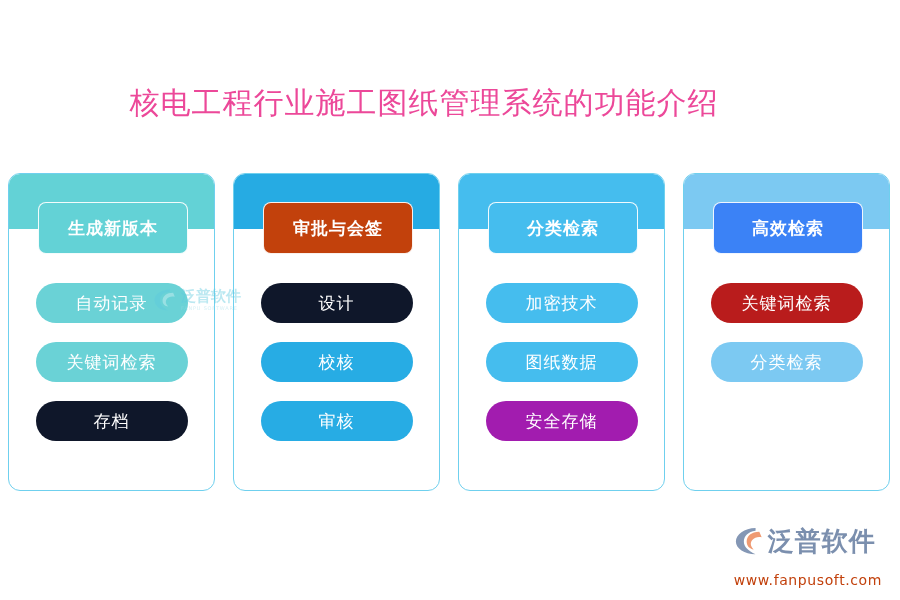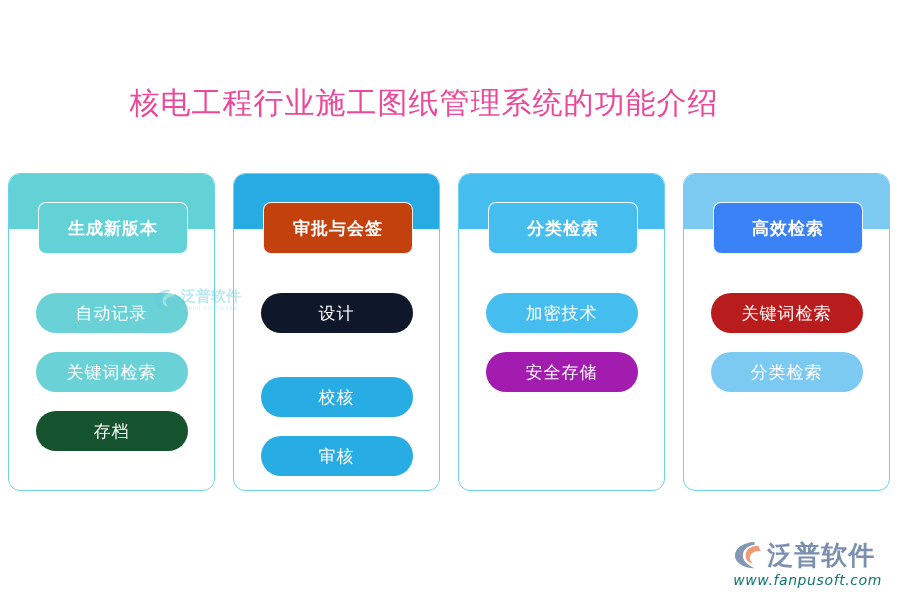--- a/index.html
+++ b/index.html
@@ -79,21 +79,21 @@
     font-size: 17px;
     font-weight: bold;
     letter-spacing: 1px;
     white-space: nowrap;
     z-index: 3;
   }
 
   
   .card-items {
     position: absolute;
-    top: 119px;
+    top: 109px;
     left: 0;
     width: 100%;
     display: flex;
     flex-direction: column;
     align-items: center;
     gap: 19px;
     z-index: 2;
   }
 
   .pill {
@@ -165,61 +165,61 @@
   }
   .logo-cn {
     font-size: 26px;
     font-weight: bold;
     color: #7b8fae;
     letter-spacing: 1px;
     white-space: nowrap;
     line-height: 30px;
   }
   .logo-url {
-    margin-top: 2px;
+    margin-top: 16px;
     font-size: 14px;
-    color: #0f766e;
+    color: #c2410c;
     letter-spacing: 0.6px;
     white-space: nowrap;
     align-self: flex-end;
-    font-style: italic;
   }
 </style>
 </head>
 <body>
 
 <div class="page-title">核电工程行业施工图纸管理系统的功能介绍</div>
 
 <div class="cards">
 
   <div class="card">
     <div class="card-band" style="background: rgb(99, 210, 214);"></div>
     <div class="card-head" style="background: rgb(99, 210, 214);">生成新版本</div>
     <div class="card-items">
       <div class="pill" style="background: rgb(106, 210, 214);">自动记录</div>
       <div class="pill" style="background: rgb(106, 210, 214);">关键词检索</div>
-      <div class="pill" style="background: #14532d;">存档</div>
+      <div class="pill" style="background: #0f172a;">存档</div>
     </div>
   </div>
 
   <div class="card">
     <div class="card-band" style="background: rgb(38, 171, 227);"></div>
     <div class="card-head" style="background: #c2410c;">审批与会签</div>
     <div class="card-items">
       <div class="pill" style="background: #0f172a;">设计</div>
-      <div class="pill" style="background: rgb(39, 172, 228); margin-top: 25px;">校核</div>
+      <div class="pill" style="background: rgb(39, 172, 228);">校核</div>
       <div class="pill" style="background: rgb(39, 172, 228);">审核</div>
     </div>
   </div>
 
   <div class="card">
     <div class="card-band" style="background: rgb(69, 189, 238);"></div>
     <div class="card-head" style="background: rgb(69, 189, 238);">分类检索</div>
     <div class="card-items">
       <div class="pill" style="background: rgb(69, 189, 238);">加密技术</div>
+      <div class="pill" style="background: rgb(69, 189, 238);">图纸数据</div>
       <div class="pill" style="background: #a21caf;">安全存储</div>
     </div>
   </div>
 
   <div class="card">
     <div class="card-band" style="background: rgb(124, 201, 242);"></div>
     <div class="card-head" style="background: #3b82f6;">高效检索</div>
     <div class="card-items">
       <div class="pill" style="background: #b91c1c; text-align: right;">关键词检索</div>
       <div class="pill" style="background: rgb(124, 201, 242);">分类检索</div>

